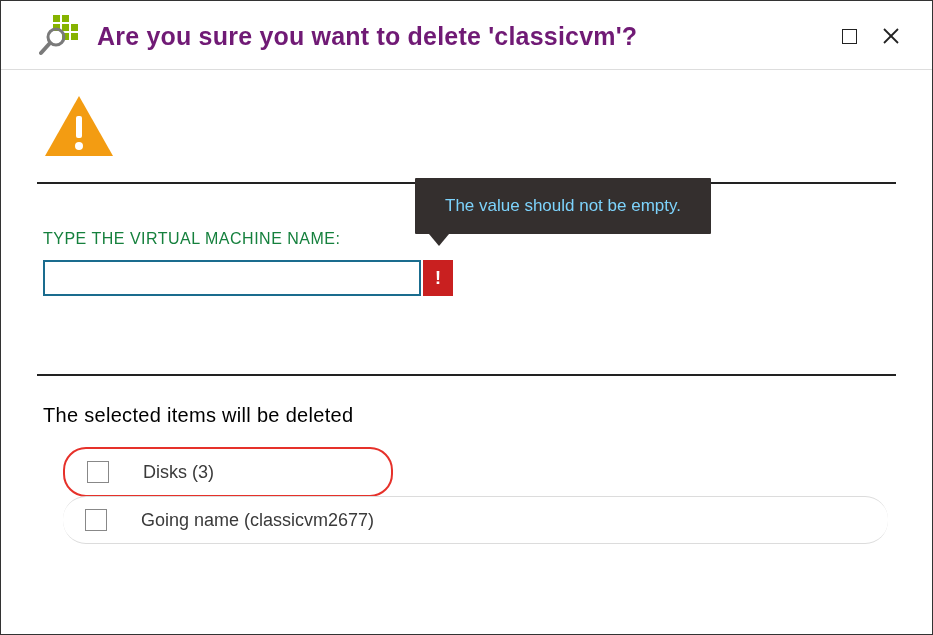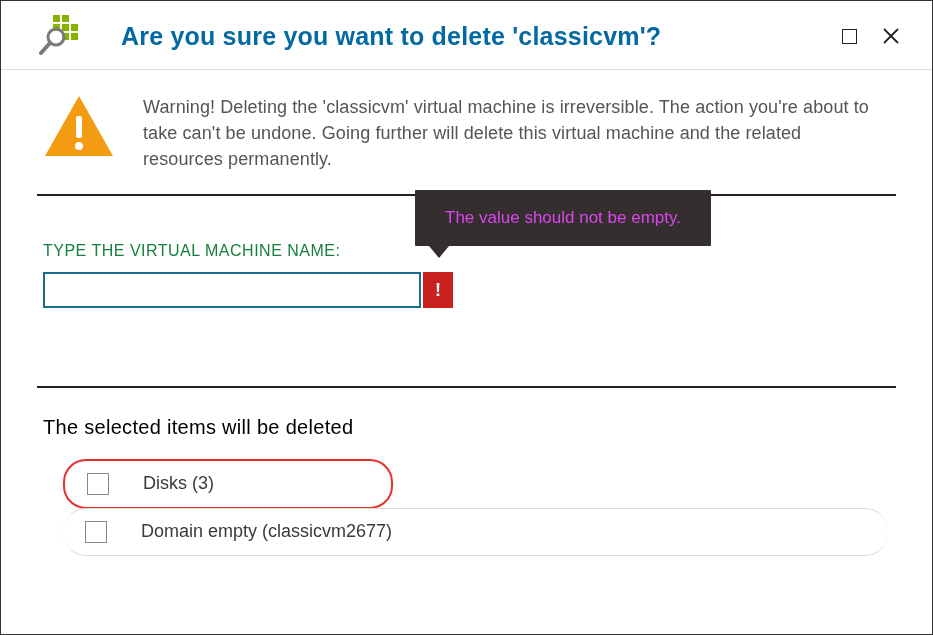--- a/index.html
+++ b/index.html
@@ -16,23 +16,22 @@
       display: flex;
       align-items: center;
       padding: 14px 24px 12px 38px;
       border-bottom: 1px solid #ddd;
     }
     .title-icon { width: 42px; height: 42px; margin-right: 16px; flex-shrink: 0; }
     .title-text {
       font-size: 25px;
       font-weight: 600;
       letter-spacing: 0.2px;
-      color: #0369a1;
+      color: #701a75;
       flex: 1;
-      margin-left: 24px;
     }
     .win-controls { display: flex; gap: 24px; padding-right: 8px; }
     .win-btn { width: 18px; height: 18px; cursor: pointer; display: flex; align-items: center; justify-content: center; }
     .win-square { width: 15px; height: 15px; border: 1.5px solid #222; }
     .win-x svg { width: 18px; height: 18px; }
 
     .warning-row {
       display: flex;
       align-items: flex-start;
       padding: 24px 36px 22px 42px;
@@ -83,21 +82,21 @@
       align-items: center;
       justify-content: center;
       margin-left: 2px;
     }
 
     .tooltip {
       position: absolute;
       top: -6px;
       left: 414px;
       background: #342f2e;
-      color: #d946ef;
+      color: #7dd3fc;
       padding: 18px 30px;
       font-size: 17px;
       border-radius: 1px;
       white-space: nowrap;
     }
     .tooltip::after {
       content: "";
       position: absolute;
       left: 14px;
       bottom: -12px;
@@ -114,20 +113,21 @@
 
     .items-section { padding: 28px 36px 20px 42px; }
     .items-heading {
       font-size: 20px;
       color: #000000;
       letter-spacing: 0.3px;
       margin-bottom: 20px;
     }
     .item-row {
       display: flex;
+      align-items: center;
       padding: 12px 12px 12px 22px;
       border-top: 1px solid #dcdcdc;
       border-bottom: 1px solid #dcdcdc;
       margin-bottom: -1px;
       margin-left: 20px;
       margin-right: 8px;
       border-radius: 23px;
     }
     .item-row.highlight {
       border: 2px solid #e6312a;
@@ -178,21 +178,20 @@
 </div>
 
 <div class="warning-row">
   <span class="warn-icon">
     <svg viewBox="0 0 72 66">
       <path d="M36 2 L70 62 L2 62 Z" fill="#f39c12"></path>
       <rect x="33" y="22" width="6" height="22" rx="2" fill="#fff"></rect>
       <circle cx="36" cy="52" r="4" fill="#fff"></circle>
     </svg>
   </span>
-  <div class="warn-text">Warning! Deleting the 'classicvm' virtual machine is irreversible. The action you're about to take can't be undone. Going further will delete this virtual machine and the related resources permanently.</div>
 </div>
 
 <hr class="section-divider">
 
 <div class="input-section">
   <div class="tooltip">The value should not be empty.</div>
   <div class="input-label">TYPE THE VIRTUAL MACHINE NAME:</div>
   <div class="input-row">
     <input type="text" class="vm-input" value="" style="">
     <div class="error-badge">!</div>
@@ -204,15 +203,15 @@
 <div class="items-section">
   <div class="items-heading">The selected items will be deleted</div>
 
   <div class="item-row highlight">
     <div class="chk"></div>
     <div class="item-label">Disks (3)</div>
   </div>
 
   <div class="item-row">
     <div class="chk"></div>
-    <div class="item-label">Domain empty (classicvm2677)</div>
+    <div class="item-label">Going name (classicvm2677)</div>
   </div>
 </div>
 
 </body></html>

